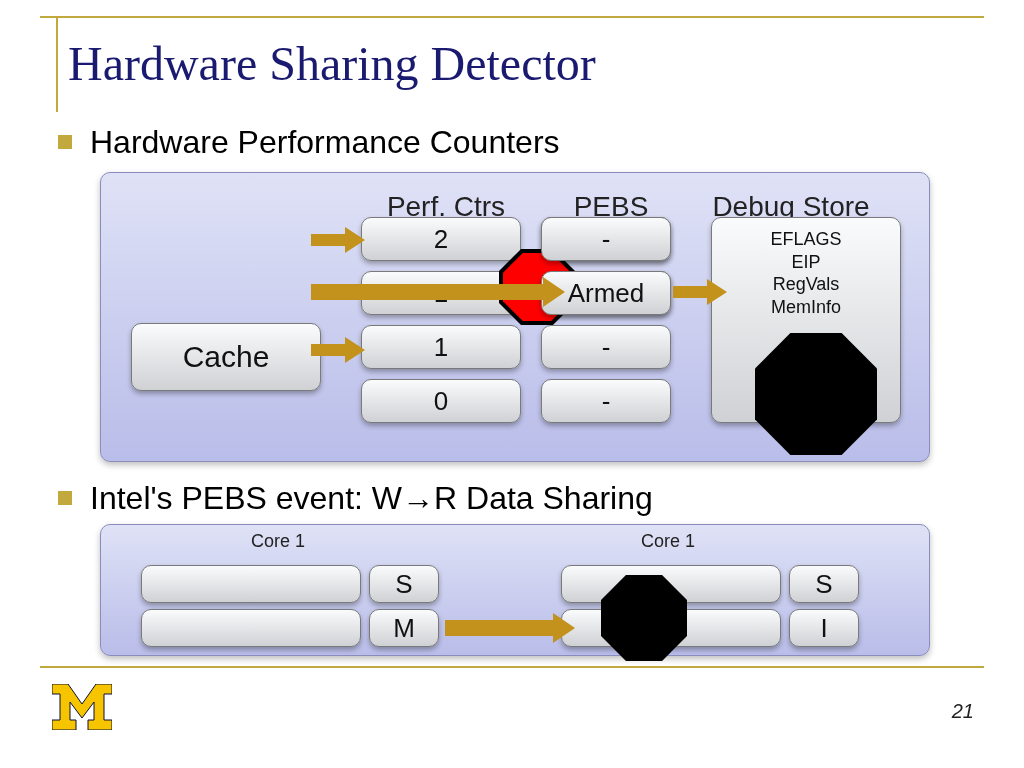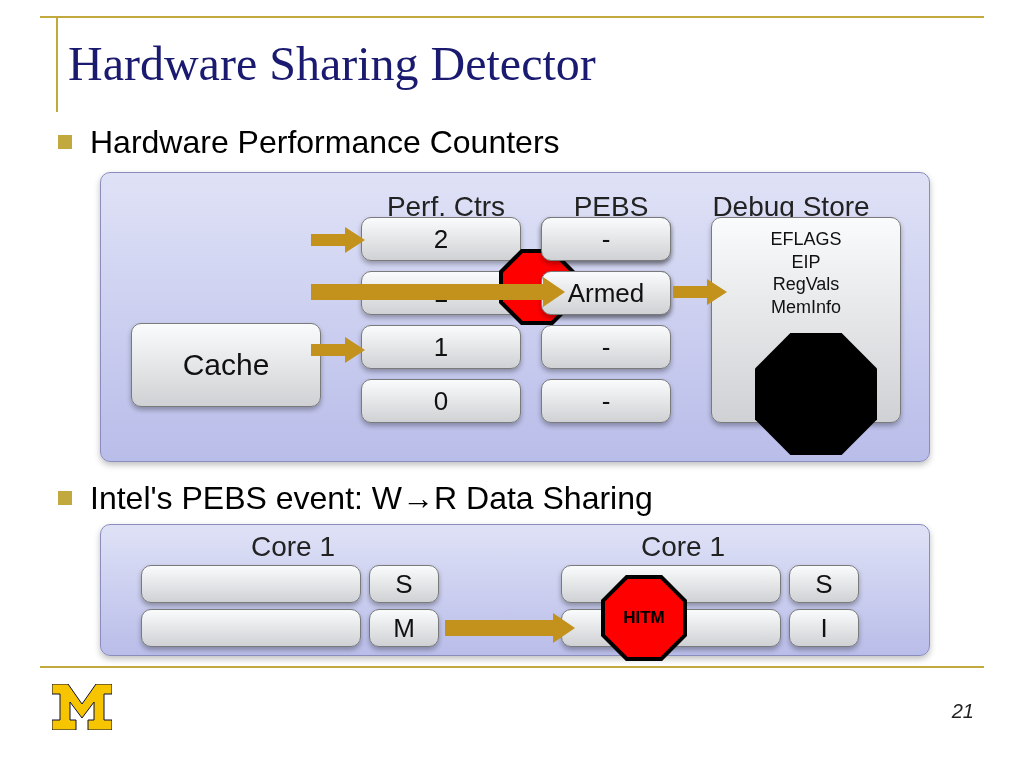--- a/index.html
+++ b/index.html
@@ -151,42 +151,42 @@
   .logo svg { display: block; }
   .pagenum {
     position: absolute;
     right: 50px; top: 700px;
     font-size: 20px;
     color: #222;
     font-style: italic;
   }
   .core-label {
     position: absolute;
-    font-size: 28px;
+    font-size: 18px;
     color: #222;
     top: 6px;
   }
 </style>
 </head>
 <body>
 
 <div class="top-rule"></div>
 <div class="v-rule"></div>
 <h1 class="title">Hardware Sharing Detector</h1>
 
 <div class="bullets b1">
   <span class="sq"></span><span>Hardware Performance Counters</span>
 </div>
 
 <div class="panel panel1">
   <div class="col-header" style="left:270px; width:150px;">Perf. Ctrs</div>
   <div class="col-header" style="left:590px; width:200px;">Debug Store</div>
   <div class="col-header" style="left:450px; width:120px;">PEBS</div>
 
-  <div class="box big" style="left:30px; top:150px; width:190px; height:84px;">Cache</div>
+  <div class="box big" style="left:30px; top:150px; width:190px; height:68px;">Cache</div>
 
   <div class="box" style="left:260px; top:44px; width:160px; height:44px;">2</div>
   <div class="box" style="left:260px; top:98px; width:160px; height:44px;">1</div>
   <div class="box" style="left:260px; top:152px; width:160px; height:44px;">1</div>
   <div class="box" style="left:260px; top:206px; width:160px; height:44px;">0</div>
 
   <div class="box" style="left:440px; top:44px; width:130px; height:44px;">-</div>
   <div class="box" style="left:440px; top:98px; width:130px; height:44px;">Armed</div>
   <div class="box" style="left:440px; top:152px; width:130px; height:44px;">-</div>
   <div class="box" style="left:440px; top:206px; width:130px; height:44px;">-</div>
@@ -233,21 +233,20 @@
   <div class="box" style="left:460px; top:40px; width:220px; height:38px;"></div>
   <div class="box" style="left:688px; top:40px; width:70px; height:38px;">S</div>
   <div class="box" style="left:460px; top:84px; width:220px; height:38px;"></div>
   <div class="box" style="left:688px; top:84px; width:70px; height:38px;">I</div>
 
   <div class="arrow-long" style="left:344px; top:88px; width:130px;">
       <div class="shaft"></div>
     </div>
 
   <div class="octagon-border" style="left:500px; top:50px; width:86px; height:86px;"></div>
-  <div class="octagon" style="left:504px; top:54px; width:78px; height:78px; font-size:17px;">HITM</div>
 </div>
 
 <div class="bottom-rule"></div>
 
 <div class="logo">
   <svg width="60" height="46" viewBox="0 0 60 46">
     <path d="M0 0 H16 L30 20 L44 0 H60 V10 H52 V36 H60 V46 H36 V36 H42 V18 L30 34 L18 18 V36 H24 V46 H0 V36 H8 V10 H0 Z" fill="#f6c500" stroke="#0a0f3a" stroke-width="1"></path>
   </svg>
 </div>
 

